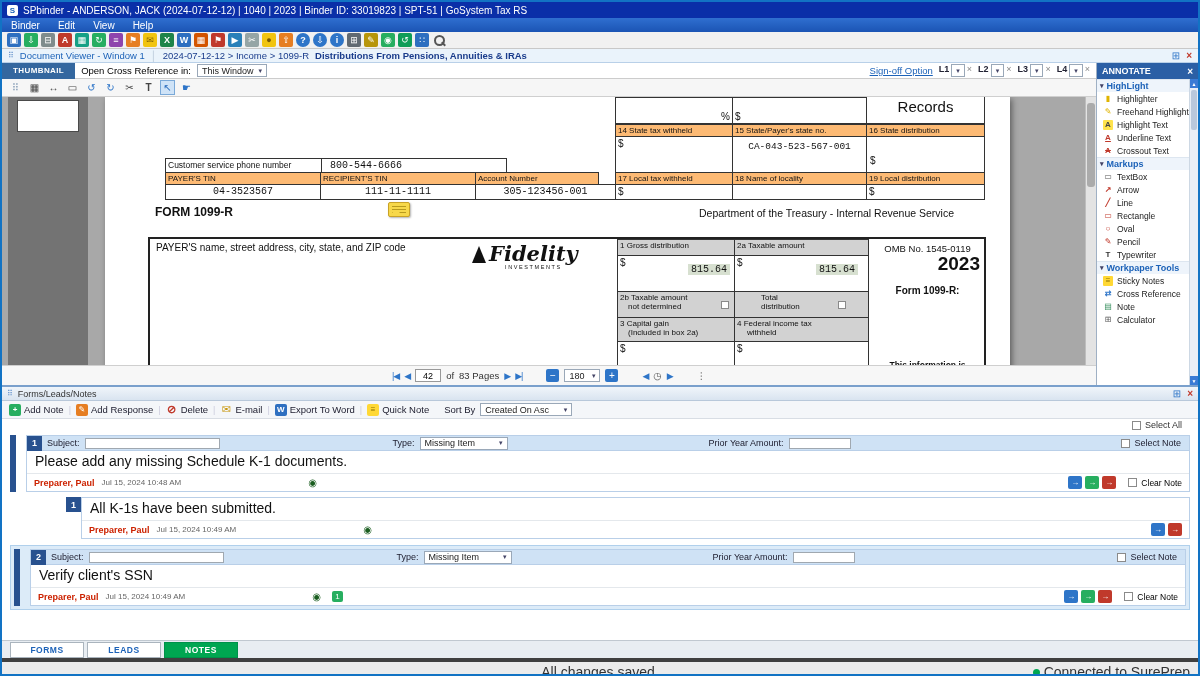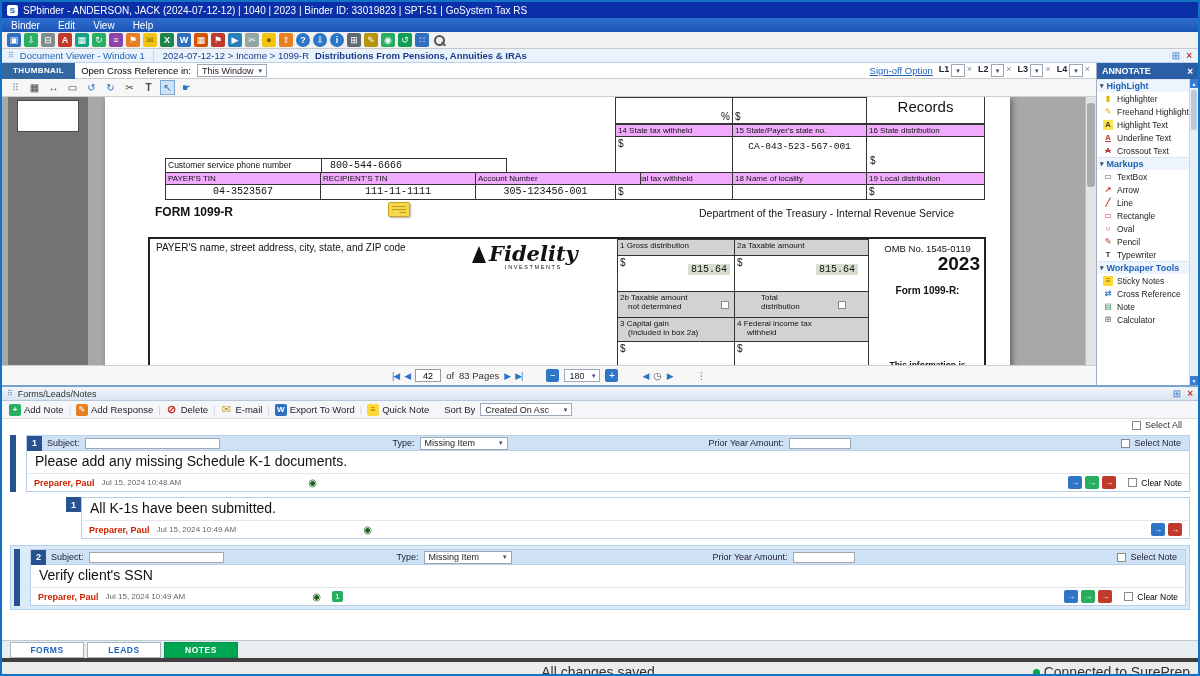--- a/index.html
+++ b/index.html
@@ -49,21 +49,21 @@
 .pager{height:20px;background:#f7f7f7;border-top:1px solid #cfcfcf;display:flex;align-items:center;justify-content:center;gap:5px;font-size:9.5px;color:#333}
 .pbtn{color:#2e75c8;font-size:9px;letter-spacing:-1px}
 .pagenum{width:26px;height:13px;border:1px solid #999;font-size:9px;text-align:center;font-family:"Liberation Sans",sans-serif}
 .zbtn{width:13px;height:13px;background:#2e75c8;color:#fff;font-size:10px;display:flex;align-items:center;justify-content:center;border-radius:2px}
 .gap{width:14px}
 .clock{color:#555}
 .more{color:#666}
 
 .page{position:absolute;left:103px;top:0;width:905px;height:300px;background:#fff;box-shadow:2px 2px 6px rgba(0,0,0,.45);color:#111}
 .cell{position:absolute;border:1px solid #333;font-size:8px;padding:1px 2px;overflow:hidden}
-.cellh{background:#f0abfc}
+.cellh{background:#fdba74}
 .mono{font-family:"Liberation Mono",monospace}
 .dollar{font-size:10px}
 .records{font-size:15px;display:flex;align-items:flex-start;justify-content:center;border-bottom:1px solid #333}
 .lowerform{position:absolute;left:43px;top:140px;width:838px;height:130px;border:2px solid #222;border-bottom:none}
 .vline{position:absolute;top:0;bottom:0;border-left:1px solid #222}
 .fcell{position:absolute;font-size:8px;padding:1px 2px;border:1px solid #333}
 .fgray{background:#d2d2d2}
 .hl{background:#d7e0d0;padding:0 3px}
 .sticky{position:absolute;left:283px;top:105px;width:22px;height:15px;background:#f7d84a;border:1px solid #c9a227;border-radius:2px;box-shadow:1px 1px 2px rgba(0,0,0,.3)}
 .sticky::before{content:"";position:absolute;left:3px;top:3px;right:3px;height:1px;background:#b89a1e;box-shadow:0 3px 0 #b89a1e,0 6px 0 #b89a1e}
@@ -265,21 +265,21 @@
 
           <div class="cell" style="left:510px;top:87px;width:118px;height:16px"><span class="dollar">$</span></div>
           <div class="cell" style="left:627px;top:87px;width:135px;height:16px"></div>
           <div class="cell" style="left:761px;top:87px;width:119px;height:16px"><span class="dollar">$</span></div>
 
           <div class="cell" style="left:60px;top:61px;width:157px;height:15px;font-size:8.5px"><span>Customer service phone number</span></div>
           <div class="cell mono" style="left:216px;top:61px;width:186px;height:15px;font-size:10px;padding-left:8px"><span>800-544-6666</span></div>
 
           <div class="cell cellh" style="left:60px;top:75px;width:156px;height:13px"><span>PAYER'S TIN</span></div>
           <div class="cell cellh" style="left:215px;top:75px;width:156px;height:13px"><span>RECIPIENT'S TIN</span></div>
-          <div class="cell cellh" style="left:370px;top:75px;width:166px;height:13px"><span>Account Number</span></div>
+          <div class="cell cellh" style="left:370px;top:75px;width:124px;height:13px"><span>Account Number</span></div>
 
           <div class="cell mono" style="left:60px;top:87px;width:156px;height:16px;font-size:10px;text-align:center"><span>04-3523567</span></div>
           <div class="cell mono" style="left:215px;top:87px;width:156px;height:16px;font-size:10px;text-align:center"><span>111-11-1111</span></div>
           <div class="cell mono" style="left:370px;top:87px;width:141px;height:16px;font-size:10px;text-align:center"><span>305-123456-001</span></div>
 
           <div class="abs" style="left:50px;top:108px;font-size:12px;font-weight:bold"><span>FORM 1099-R</span></div>
           <div class="sticky"></div>
           <div class="abs" style="left:594px;top:110px;font-size:10.5px"><span>Department of the Treasury - Internal Revenue Service</span></div>
 
           <div class="lowerform">

